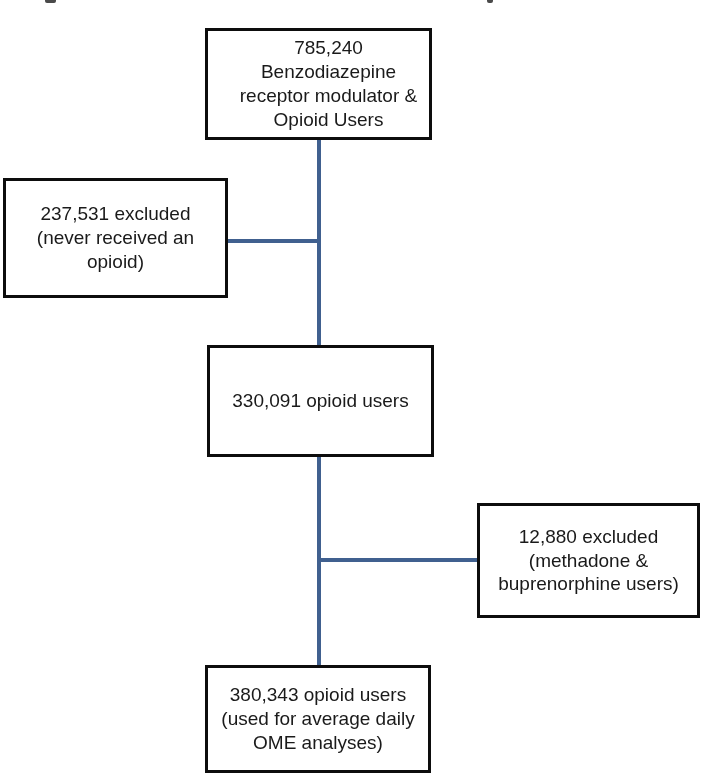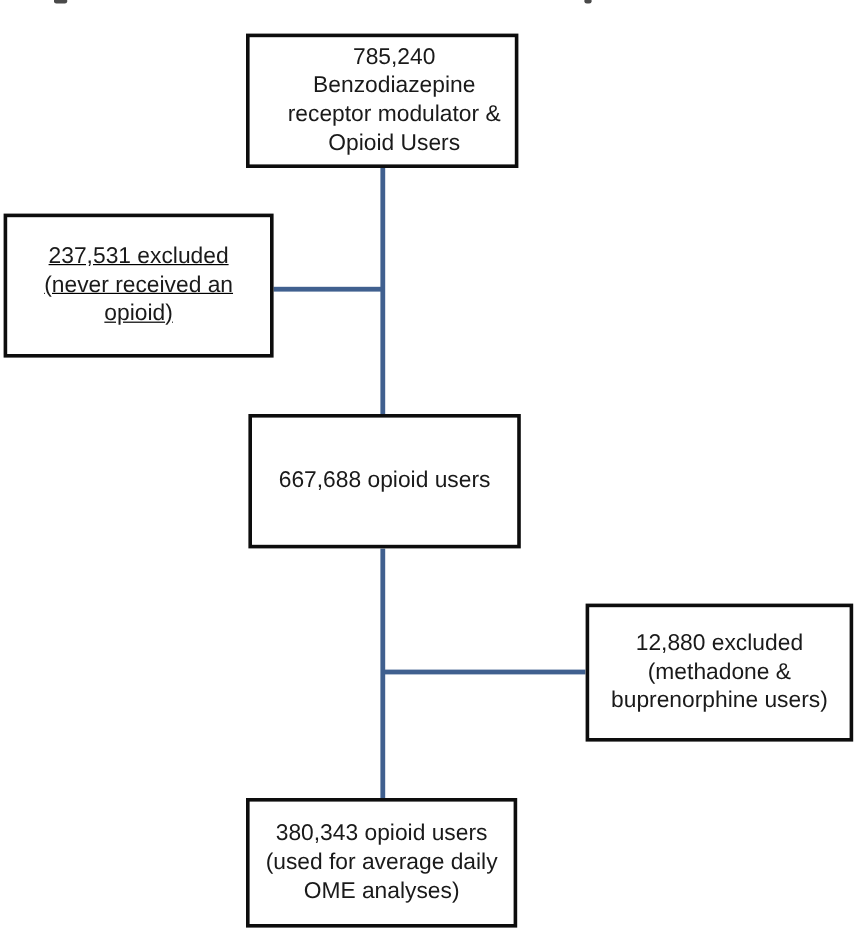--- a/index.html
+++ b/index.html
@@ -23,23 +23,23 @@
   }
   .flow-box .box-text {
     white-space: pre-line;
     font-size: 19px;
     line-height: 1.26;
     color: #1a1a1a;
     padding: 2px 4px;
   }
   
   .box-total     { left: 205px; top: 28px;  width: 227px; height: 112px; padding-left: 20px; }
-  .box-excl-left { left: 3px;   top: 178px; width: 225px; height: 120px; text-decoration: underline; }
+  .box-excl-left { left: 3px;   top: 178px; width: 225px; height: 120px; }
   .box-mid       { left: 207px; top: 345px; width: 227px; height: 112px; }
-  .box-excl-right{ left: 488px; top: 503px; width: 223px; height: 115px; justify-content: center; }
+  .box-excl-right{ left: 477px; top: 503px; width: 223px; height: 115px; justify-content: center; }
   .box-final     { left: 205px; top: 665px; width: 226px; height: 108px; }
 
   .connector { position: absolute; background: #40608f; }
   .conn-v1 { left: 317px; top: 140px; width: 4px;  height: 205px; }
   .conn-h1 { left: 227px; top: 239px; width: 92px; height: 4px;  }
   .conn-v2 { left: 317px; top: 457px; width: 4px;  height: 208px; }
   .conn-h2 { left: 320px; top: 558px; width: 168px; height: 4px; }
 
   
   .artifact {
@@ -71,21 +71,21 @@
 Opioid Users</div>
   </div>
 
   <div class="flow-box box-excl-left">
     <div class="box-text">237,531 excluded
 (never received an
 opioid)</div>
   </div>
 
   <div class="flow-box box-mid">
-    <div class="box-text">667,688 opioid users</div>
+    <div class="box-text">330,091 opioid users</div>
   </div>
 
   <div class="flow-box box-excl-right">
     <div class="box-text">12,880 excluded
 (methadone &amp;
 buprenorphine users)</div>
   </div>
 
   <div class="flow-box box-final">
     <div class="box-text">380,343 opioid users

